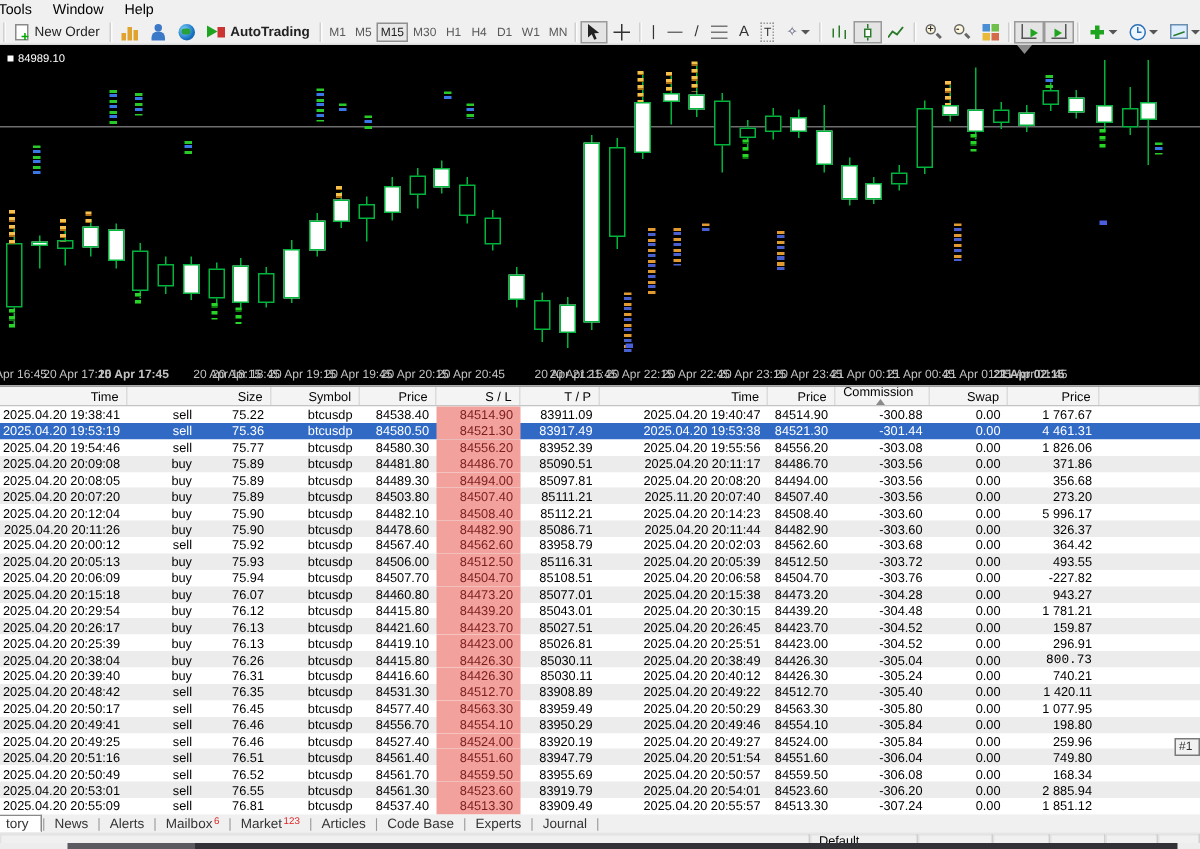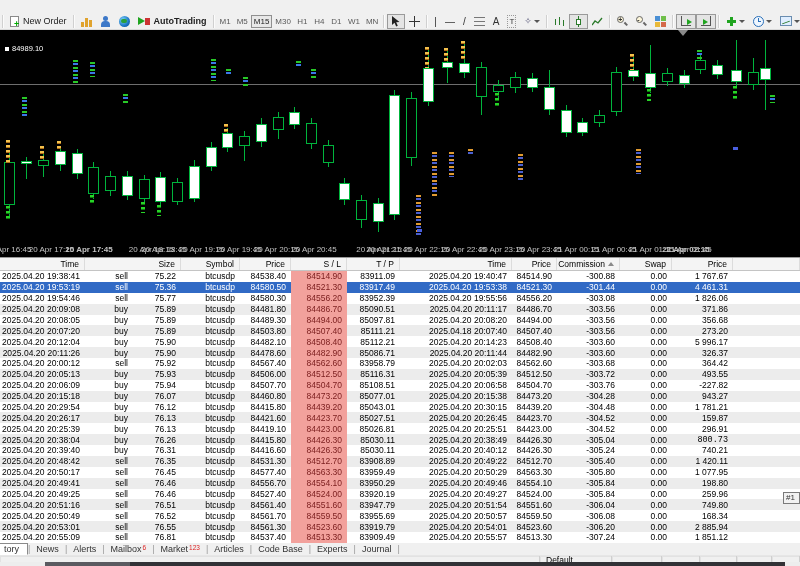--- a/index.html
+++ b/index.html
@@ -67,21 +67,21 @@
   .ic-clock:before { content:""; position:absolute; left:4px; top:1.5px; width:1px; height:3.5px; background:#2a6fb8; }
   .ic-clock:after { content:""; position:absolute; left:4.5px; top:4px; width:3px; height:1px; background:#2a6fb8; }
   .ic-template { width:12px; height:10px; background:#dfeeff; border:1px solid #6a8db0; }
   .ic-template:before { content:""; position:absolute; left:1px; top:5px; width:8px; height:1px; background:#2a7a2a; transform:rotate(-20deg); }
   .ic-magcut { width:8px; height:11px; overflow:hidden; }
   .ic-magcut .c { position:absolute; left:-3px; top:1px; width:7px; height:7px; border:1.5px solid #888; border-radius:50%; }
 
   
   #chart { position:absolute; left:0; top:30px; width:800px; height:227px; background:#000; overflow:hidden; }
   #price-line { position:absolute; left:0; width:800px; height:1px; background:#6e6e6e; }
-  #price-label { position:absolute; left:5px; top:14px; color:#fff; font-size:7.5px; display:flex; align-items:center; gap:3px; }
+  #price-label { position:absolute; left:5px; top:4px; color:#fff; font-size:7.5px; display:flex; align-items:center; gap:3px; }
   #price-label i { width:4px; height:4px; background:#fff; display:inline-block; }
   .candle-wick { position:absolute; width:1px; }
   .candle-body { position:absolute; border:1px solid; }
   .mk { position:absolute; }
   .mk-orange { width:4px; background:repeating-linear-gradient(180deg,#f4c14d 0px,#f4c14d 2px,#b06f14 2px,#b06f14 3px,rgba(0,0,0,0) 3px,rgba(0,0,0,0) 5px); }
   .mk-green  { width:4px; background:repeating-linear-gradient(180deg,#27d427 0px,#27d427 2px,#0d7a0d 2px,#0d7a0d 3px,rgba(0,0,0,0) 3px,rgba(0,0,0,0) 5px); }
   .mk-gb     { width:5px; background:repeating-linear-gradient(180deg,#28c928 0px,#28c928 2px,rgba(0,0,0,0) 2px,rgba(0,0,0,0) 3px,#3a78e8 3px,#3a78e8 5px,rgba(0,0,0,0) 5px,rgba(0,0,0,0) 7px); }
   .mk-ob     { width:5px; background:repeating-linear-gradient(180deg,#e09a30 0px,#e09a30 2px,rgba(0,0,0,0) 2px,rgba(0,0,0,0) 3px,#4a5fd0 3px,#4a5fd0 5px,rgba(0,0,0,0) 5px,rgba(0,0,0,0) 7px); }
   .mk-blue   { width:5px; background:#4a5fe0; }
   #axis-labels { position:absolute; left:0; top:213px; width:800px; height:14px; }
@@ -119,20 +119,25 @@
   #bottom-strip .seg2 { position:absolute; left:130px; top:0; width:655px; height:4px; background:#323236; }
 
   
   #tooltip { position:absolute; left:783px; top:492px; width:17px; height:12px; background:#f1f1f1; border:1px solid #7a7a7a; font-size:8px; color:#333; overflow:hidden; padding-left:2px; z-index:10; }
 </style>
 </head>
 <body>
 
 <div id="root">
 
+  <div id="menubar">
+      <span class="menu-item">Tools</span>
+      <span class="menu-item">Window</span>
+      <span class="menu-item">Help</span>
+    </div>
 
   <div id="toolbar">
     <span class="ic ic-magcut">
         <i class="c"></i>
       </span>
     <span class="tb-sep"></span>
     <span class="tb-btn">
       <span class="ic ic-page">
           <span class="plus">+</span>
         </span>
@@ -469,21 +474,21 @@
         </div>
         <div class="th" style="width: 53px;">
           <span>T / P</span>
         </div>
         <div class="th" style="width: 112px;">
           <span>Time</span>
         </div>
         <div class="th" style="width: 45px;">
           <span>Price</span>
         </div>
-        <div class="th" style="width: 63px;">
+        <div class="th" style="width: 63px; flex-direction: column;">
           <span>Commission</span>
           <span class="sortmark"></span>
         </div>
         <div class="th" style="width: 52px;">
           <span>Swap</span>
         </div>
         <div class="th" style="width: 61px;">
           <span>Price</span>
         </div>
         <div class="th" style="width: 67px;">
@@ -567,21 +572,21 @@
           <div class="td" style="width: 67px;"></div>
         </div>
         <div class="tr alt">
           <div class="td" style="width: 85px;">2025.04.20 20:07:20</div>
           <div class="td" style="width: 48px;">buy</div>
           <div class="td" style="width: 48px;">75.89</div>
           <div class="td" style="width: 59px;">btcusdp</div>
           <div class="td" style="width: 51px;">84503.80</div>
           <div class="td sl" style="width: 56px;">84507.40</div>
           <div class="td" style="width: 53px;">85111.21</div>
-          <div class="td" style="width: 112px;">2025.04.18 20:07:40</div>
+          <div class="td" style="width: 112px;">2025.11.20 20:07:40</div>
           <div class="td" style="width: 45px;">84507.40</div>
           <div class="td" style="width: 63px;">-303.56</div>
           <div class="td" style="width: 52px;">0.00</div>
           <div class="td" style="width: 61px;">273.20</div>
           <div class="td" style="width: 67px;"></div>
         </div>
         <div class="tr">
           <div class="td" style="width: 85px;">2025.04.20 20:12:04</div>
           <div class="td" style="width: 48px;">buy</div>
           <div class="td" style="width: 48px;">75.90</div>

